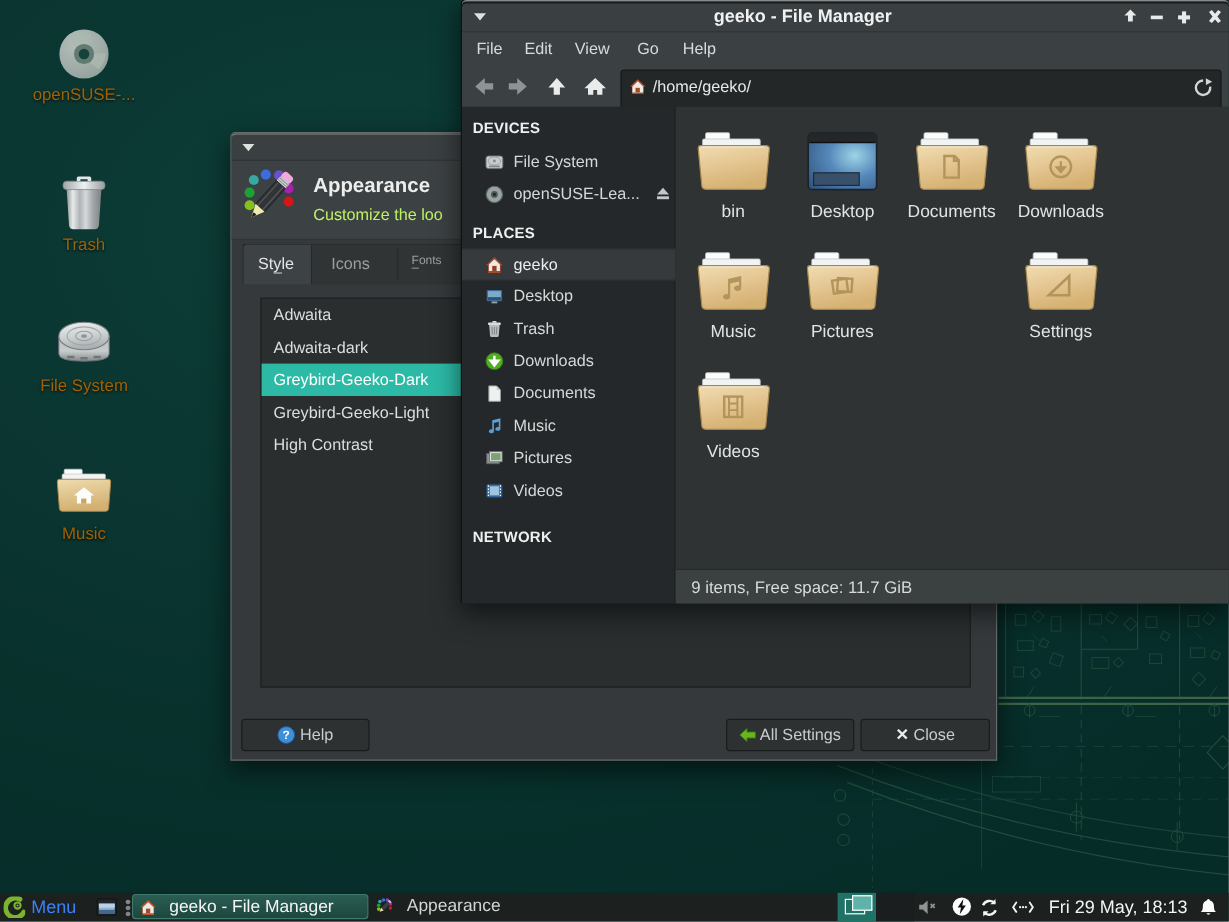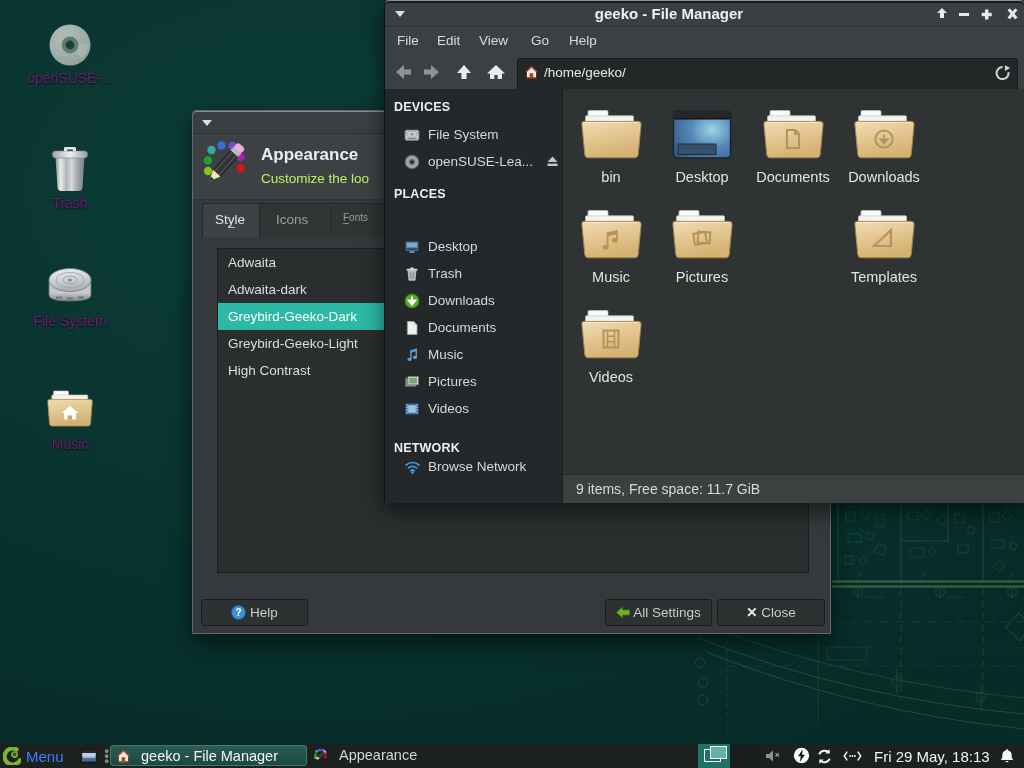--- a/index.html
+++ b/index.html
@@ -1,20 +1,20 @@
 <!DOCTYPE html>
 <html><head><meta charset="utf-8"><style>
 html,body{margin:0;padding:0}
 body{width:1024px;height:768px;overflow:hidden;position:relative;
  font-family:"Liberation Sans",sans-serif;
  background:radial-gradient(ellipse 920px 640px at 30% 25%, #0d3e38 0%, #0a3530 42%, #062c28 100%);}
 *{box-sizing:border-box}
 .abs{position:absolute}
 
-.dicon{position:absolute;width:116px;text-align:center;color:#701a75;font-size:14px;
+.dicon{position:absolute;width:116px;text-align:center;color:#a16207;font-size:14px;
  text-shadow:0 1px 2px rgba(0,0,0,.85);line-height:15px}
 .dicon svg{display:block;margin:0 auto}
 
 .win{position:absolute;background:#35393b;border:1px solid #0f1212;border-radius:4px 4px 0 0;
  box-shadow:0 8px 22px rgba(0,0,0,.55)}
 .tbar{position:absolute;left:0;right:0;top:0;background:#3a3f41;border-bottom:1px solid #2c3032;
  border-top:1px solid #888c8c;border-radius:4px 4px 0 0}
 .tarrow{position:absolute;width:0;height:0;border:5px solid transparent;border-top:6px solid #dde0dd;border-bottom:none}
 
 #taskbar{position:absolute;left:0;top:744px;width:1024px;height:24px;background:#1c201f;color:#eee}
@@ -300,20 +300,28 @@
           <circle cx="8" cy="8" r="2.8" fill="#4e5a57"></circle>
           <circle cx="8" cy="8" r="1.3" fill="#23292a"></circle>
         </svg>
         <span>openSUSE-Lea...</span>
     <svg style="position:absolute;left:auto;right:4px;top:6px" width="13" height="13" viewBox="0 0 13 13" fill="#c3c7c7">
           <path d="M6.5 1.5 L11.5 7 h-10 z"></path>
           <rect x="1.5" y="8.6" width="10" height="2.4"></rect>
         </svg>
       </div>
   <div class="shead" style="top:98px">PLACES</div>
+  <div class="srow" style="top:118px;background:#363a3c;border-top:1px solid #2a2d2f;border-bottom:1px solid #2a2d2f;color:#eceeee">
+        <svg width="16" height="16" viewBox="0 0 16 16">
+          <path d="M8 1.2 L15 8 h-1.7 v6.6 H2.7 V8 H1 z" fill="#a64a2d"></path>
+          <path d="M8 3 L12.6 7.4 v5.4 H3.4 V7.4 z" fill="#f0e8e2"></path>
+          <rect x="6.2" y="8.6" width="3.6" height="4.2" fill="#8c3f26"></rect>
+        </svg>
+        <span>geeko</span>
+      </div>
   <div class="srow" style="top:145px">
         <svg width="16" height="16" viewBox="0 0 16 16">
           <rect x="1.6" y="2.6" width="12.8" height="9.4" rx="1" fill="#3d6a96"></rect>
           <rect x="2.6" y="3.6" width="10.8" height="7.4" fill="#7aabc9"></rect>
           <rect x="2.6" y="8.6" width="10.8" height="2.4" fill="#325170"></rect>
           <rect x="5.6" y="12.2" width="4.8" height="1.6" fill="#9aa0a2"></rect>
         </svg>
         <span>Desktop</span>
       </div>
   <div class="srow" style="top:172px">
@@ -357,31 +365,20 @@
   <div class="srow" style="top:307px">
         <svg width="16" height="16" viewBox="0 0 16 16">
           <rect x="1.6" y="2.6" width="12.8" height="10.8" rx="1" fill="#3a6ea5"></rect>
           <rect x="1.6" y="2.6" width="12.8" height="10.8" rx="1" fill="none" stroke="#24486e" stroke-width="0.8"></rect>
           <rect x="4.2" y="4.2" width="7.6" height="7.6" fill="#9fc4e0"></rect>
           <path d="M3 3.4 v9 M13 3.4 v9" stroke="#fff" stroke-width="1" stroke-dasharray="1.3 1.3"></path>
         </svg>
         <span>Videos</span>
       </div>
   <div class="shead" style="top:352px">NETWORK</div>
-  <div class="srow" style="top:365px">
-        <svg width="17" height="16" viewBox="0 0 17 16">
-          <g fill="none" stroke="#4a97d8" stroke-width="1.7" stroke-linecap="round">
-            <path d="M2 6.2 a9.2 9.2 0 0 1 13 0"></path>
-            <path d="M4.4 9 a5.9 5.9 0 0 1 8.2 0"></path>
-            <path d="M6.8 11.6 a2.6 2.6 0 0 1 3.4 0"></path>
-          </g>
-          <circle cx="8.5" cy="13.6" r="1.4" fill="#4a97d8"></circle>
-        </svg>
-        <span>Browse Network</span>
-      </div>
  </div>
 
  <div class="abs" style="left:178px;top:89px;width:463px;height:385px;background:#2f3334">
   <div class="ficon" style="left:107px;top:21px">
         <svg width="64" height="50">
           <use href="#folddesk"></use>
         </svg>
         <div class="flab">Desktop</div>
       </div>
   <div class="ficon" style="left:16px;top:21px">
@@ -428,21 +425,21 @@
         </svg>
         <div class="flab">Pictures</div>
       </div>
   <div class="ficon" style="left:289px;top:121px">
         <svg width="64" height="50">
           <use href="#fold"></use>
         </svg>
         <svg class="emb" width="64" height="50" viewBox="0 0 64 50">
           <path d="M39 20 v16 H22 z" fill="none" stroke="#b3945a" stroke-width="2.2"></path>
         </svg>
-        <div class="flab">Templates</div>
+        <div class="flab">Settings</div>
       </div>
   <div class="ficon" style="left:16px;top:221px">
         <svg width="64" height="50">
           <use href="#fold"></use>
         </svg>
         <svg class="emb" width="64" height="50" viewBox="0 0 64 50">
           <g stroke="#b3945a" fill="none">
             <rect x="24.5" y="20.5" width="15" height="17" stroke-width="2"></rect>
             <path d="M28.5 20.5 v17 M35.5 20.5 v17" stroke-width="1.6"></path>
             <path d="M28.5 26.2 h7 M28.5 31.8 h7" stroke-width="1.6"></path>

